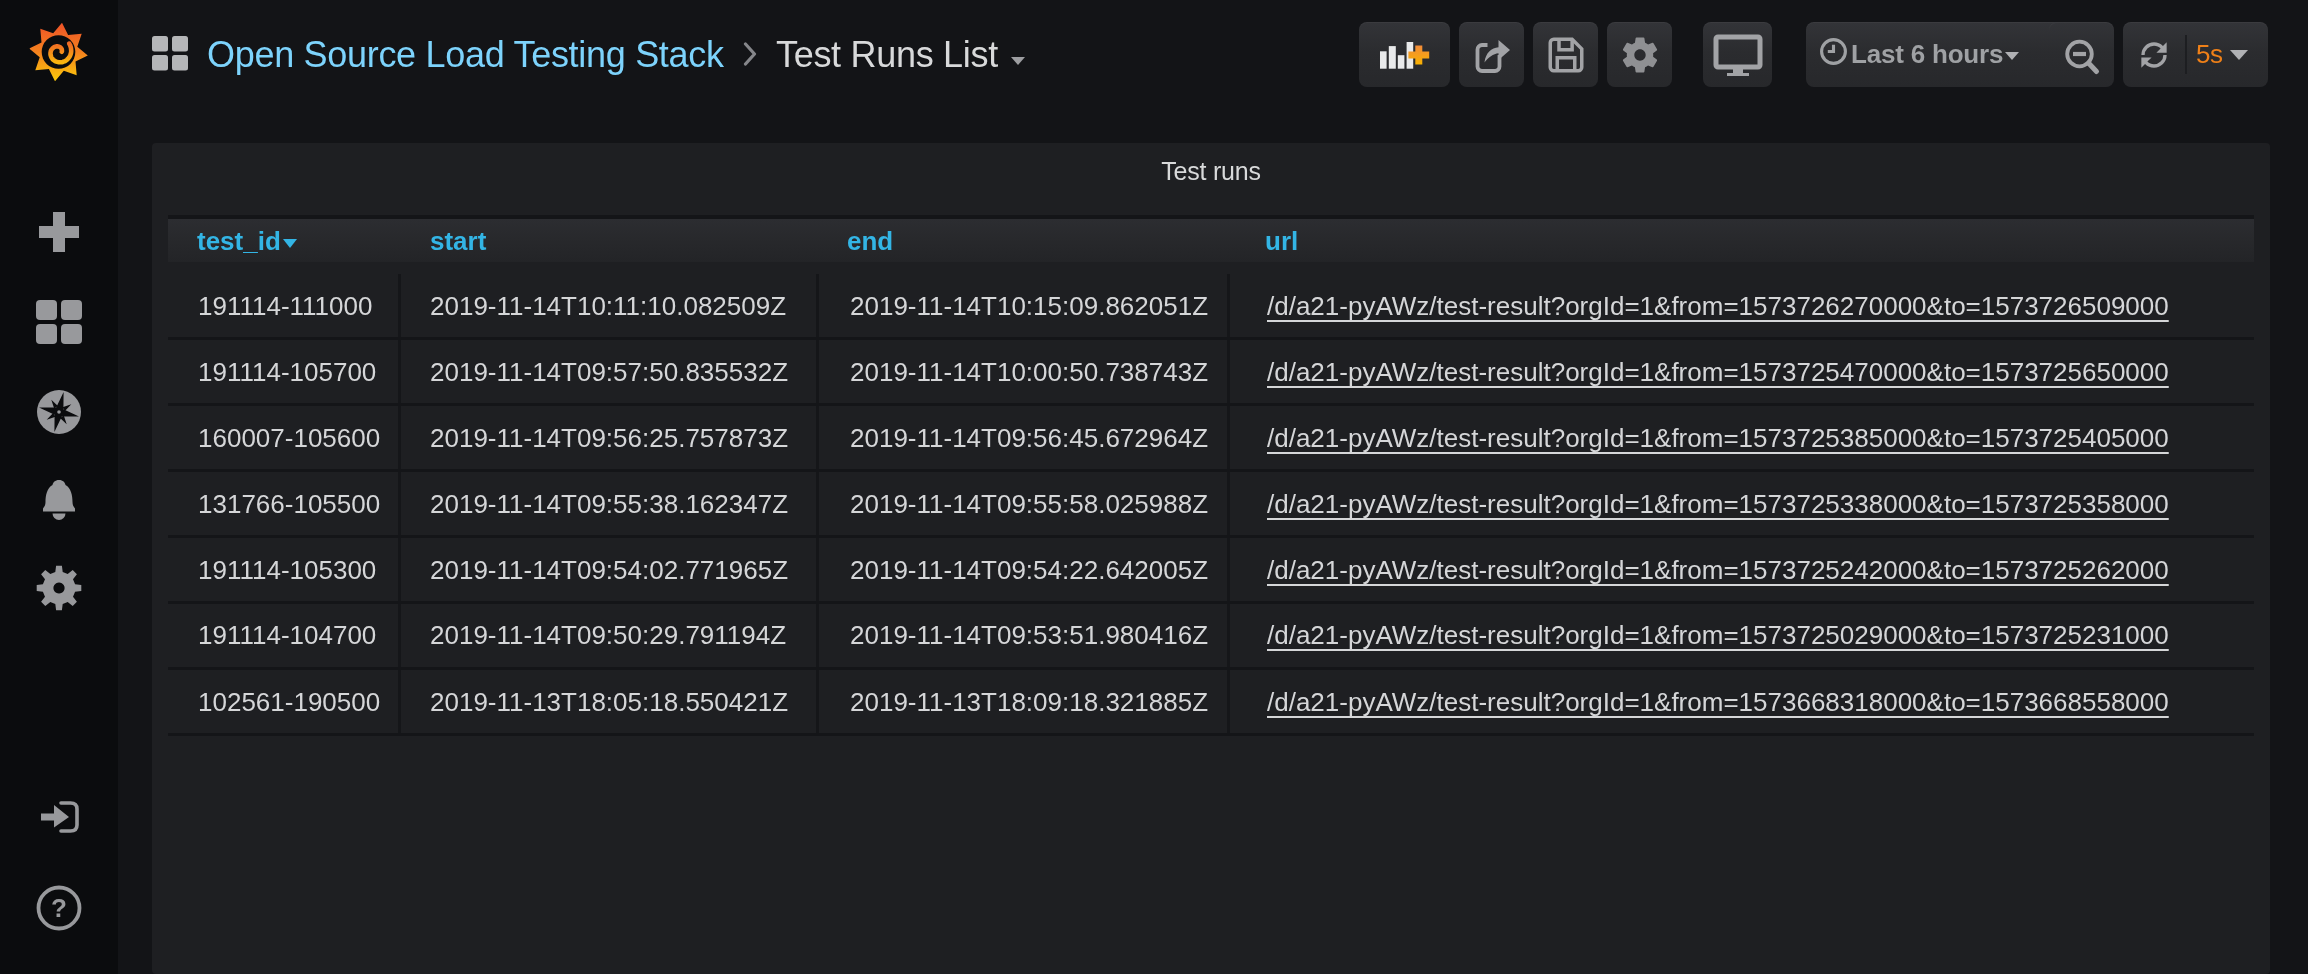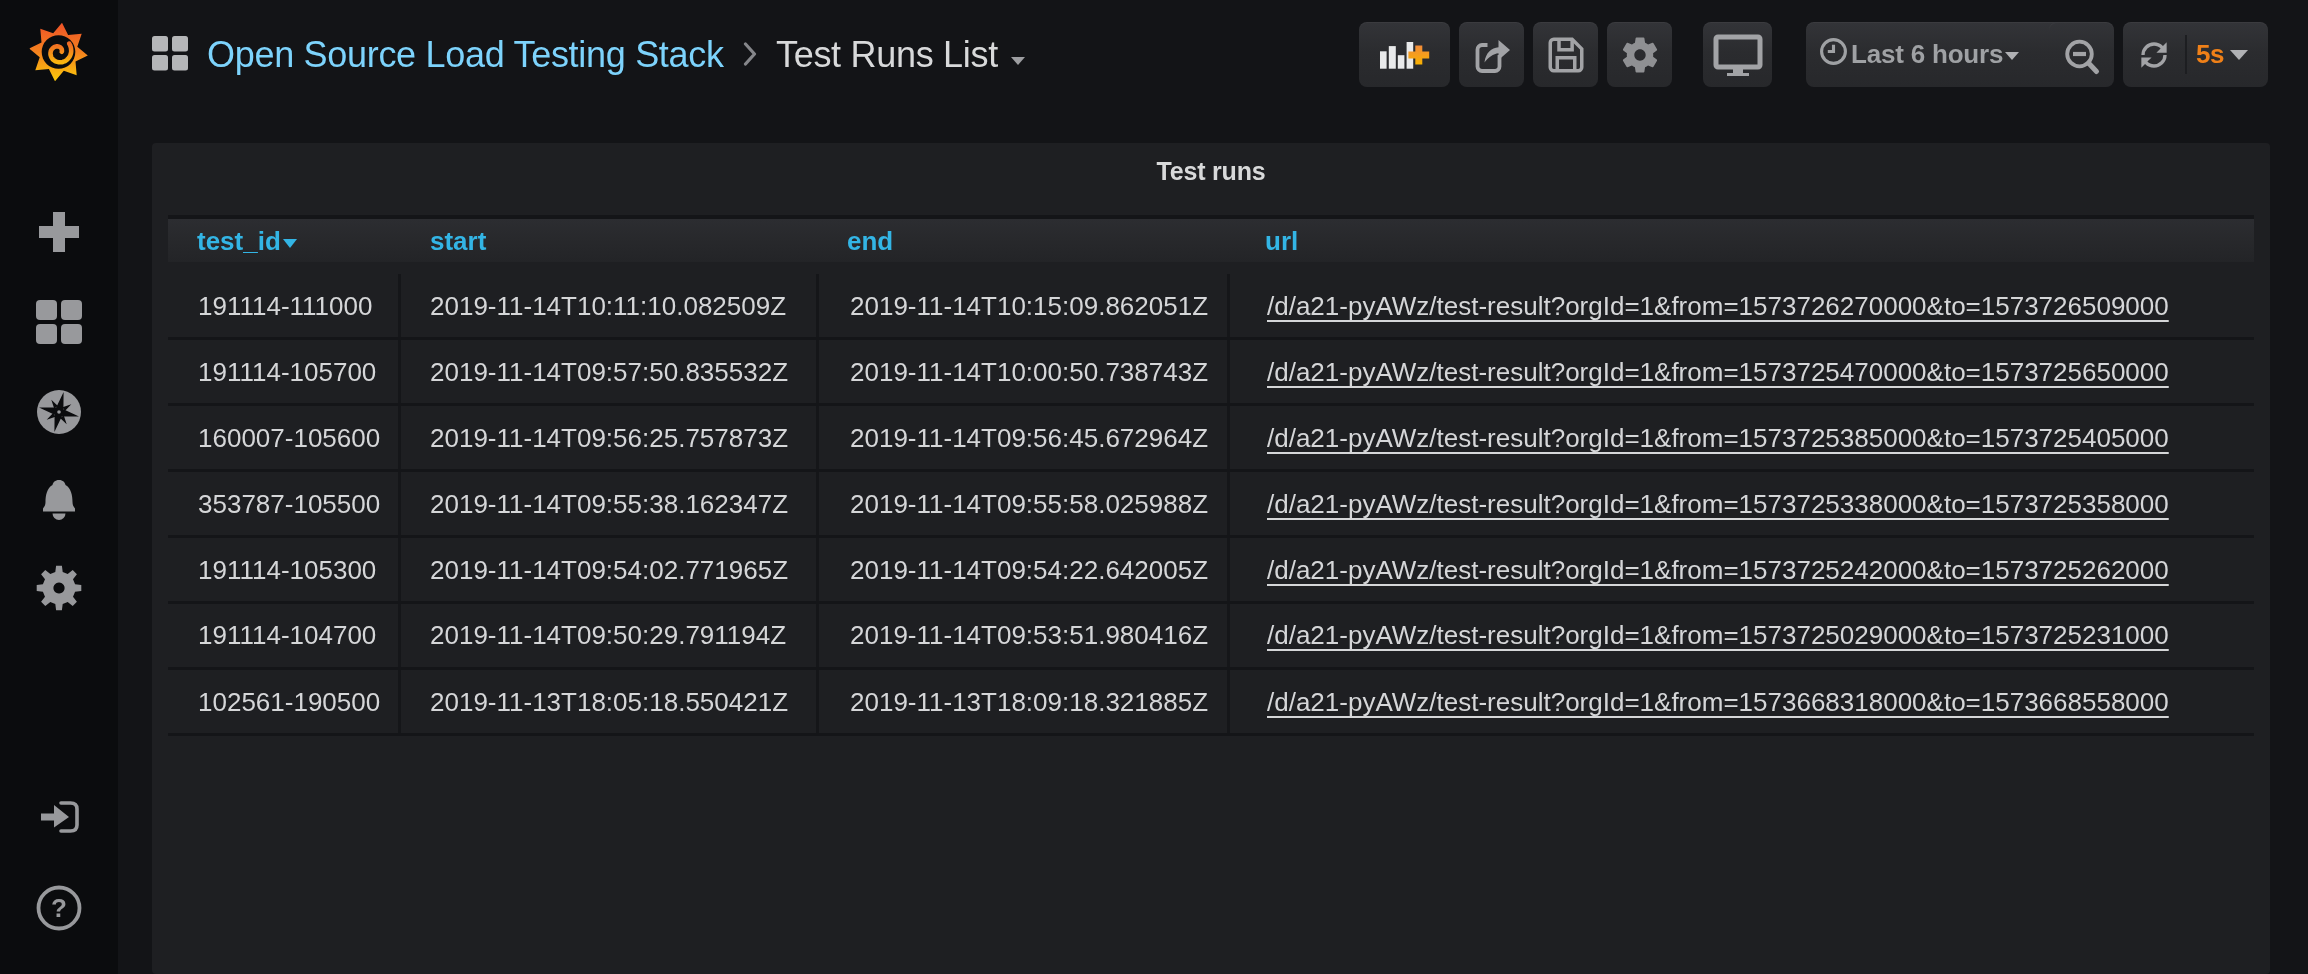--- a/index.html
+++ b/index.html
@@ -13,21 +13,21 @@
 #bc2 { position:absolute; left:776px; top:35px; height:40px; line-height:40px; font-size:36px; letter-spacing:-0.3px; color:#d8d9da; font-weight:500;}
 #bc-caret { position:absolute; left:1011px; top:57px; width:0; height:0; border-left:7px solid transparent; border-right:7px solid transparent; border-top:8px solid #9d9ea1; }
 .btn { position:absolute; top:22px; height:65px; border-radius:8px;
   background:linear-gradient(180deg,#333438 0%,#2b2c2f 45%,#27282b 100%);
   box-shadow: inset 0 1px 0 rgba(255,255,255,0.04); }
 .btn svg { position:absolute; left:50%; top:50%; transform:translate(-50%,-50%); }
 #tbtn-text { position:absolute; left:45px; top:0; height:65px; line-height:64px; font-size:26px; font-weight:bold; letter-spacing:-0.2px; color:#9fa1a4; }
 .caret { position:absolute; width:0; height:0; border-left:9px solid transparent; border-right:9px solid transparent; border-top:10px solid #b0b1b4; }
 
 #panel { position:absolute; left:152px; top:143px; width:2118px; height:831px; background:#1e1f22; border-radius:4px; }
-#ptitle { position:absolute; left:0; top:14px; width:2118px; text-align:center; font-size:25px; font-weight:bold; letter-spacing:-0.2px; color:#d8d9da; }
+#ptitle { position:absolute; left:0; top:14px; width:2118px; text-align:center; font-size:25px; font-weight:normal; letter-spacing:-0.2px; color:#d8d9da; }
 
 #topline { position:absolute; left:16px; top:72px; width:2086px; height:4px; background:#141518; }
 #thead { position:absolute; left:16px; top:76px; width:2086px; height:43px;
   background:linear-gradient(180deg,#2c2d31 0%,#27282b 55%,#232427 100%);
   font-size:26px; font-weight:bold; color:#33b5e5; }
 #thead span { position:absolute; top:0; height:43px; line-height:44px;text-align:right; }
 #sortarrow { position:absolute; left:115px; top:20px; width:0; height:0; border-left:7px solid transparent; border-right:7px solid transparent; border-top:9px solid #33b5e5; }
 .trow { position:absolute; left:16px; width:2086px; height:66px; line-height:64px; font-size:26px; color:#d5d6d8; }
 .trow span { position:absolute; top:0; height:66px; }
 .c1 { left:30px; } .c2 { left:262px; } .c3 { left:682px; } .c4 { left:1099px; }
@@ -166,21 +166,21 @@
     <path d="M13 21 h13" stroke="#a2a3a6" stroke-width="4.2"></path>
     <path d="M28.5 30 L36.5 38.5" stroke="#a2a3a6" stroke-width="5" stroke-linecap="round"></path>
   </svg>
 </div>
 <div class="btn" style="left:2123px;width:145px">
   <svg style="left:12px;top:50%;transform:translate(0,-50%)" width="38" height="38" viewBox="0 0 24 24">
     <path d="M17.65 6.35A7.95 7.95 0 0 0 12 4a8 8 0 0 0-8 8h2.1a5.9 5.9 0 0 1 5.9-5.9c1.63 0 3.1.67 4.17 1.73L13.5 10.5 H20 V4z" fill="#a2a3a6"></path>
     <path d="M6.35 17.65A7.95 7.95 0 0 0 12 20a8 8 0 0 0 8-8h-2.1a5.9 5.9 0 0 1-5.9 5.9c-1.63 0-3.1-.67-4.17-1.73l2.67-2.67H4V20z" fill="#a2a3a6"></path>
   </svg>
   <div style="position:absolute;left:62px;top:13px;width:2px;height:39px;background:#1d1e21"></div>
-  <div style="position:absolute;left:73px;top:0;height:65px;line-height:64px;font-size:26px;font-weight:bold;color:#ef8018;letter-spacing:-0.5px">5s</div>
+  <div style="position:absolute;left:73px;top:0;height:65px;line-height:64px;font-size:26px;font-weight:normal;color:#ef8018;letter-spacing:-0.5px">5s</div>
   <div class="caret" style="left:107px;top:28px"></div>
 </div>
 
 <div id="panel">
   <div id="ptitle">Test runs</div>
   <div id="topline"></div>
   <div id="thead">
     <span style="left:29px">test_id</span>
     <span style="left:262px">start</span>
     <span style="left:679px">end</span>
@@ -205,21 +205,21 @@
     </div>
 <div class="sep" style="top:260px"></div>
 <div class="trow" style="top:263px">
       <span class="c1">160007-105600</span>
       <span class="c2">2019-11-14T09:56:25.757873Z</span>
       <span class="c3">2019-11-14T09:56:45.672964Z</span>
       <span class="c4"><u>/d/a21-pyAWz/test-result?orgId=1&amp;from=1573725385000&amp;to=1573725405000</u></span>
     </div>
 <div class="sep" style="top:326px"></div>
 <div class="trow" style="top:329px">
-      <span class="c1">353787-105500</span>
+      <span class="c1">131766-105500</span>
       <span class="c2">2019-11-14T09:55:38.162347Z</span>
       <span class="c3">2019-11-14T09:55:58.025988Z</span>
       <span class="c4"><u>/d/a21-pyAWz/test-result?orgId=1&amp;from=1573725338000&amp;to=1573725358000</u></span>
     </div>
 <div class="sep" style="top:392px"></div>
 <div class="trow" style="top:395px">
       <span class="c1">191114-105300</span>
       <span class="c2">2019-11-14T09:54:02.771965Z</span>
       <span class="c3">2019-11-14T09:54:22.642005Z</span>
       <span class="c4"><u>/d/a21-pyAWz/test-result?orgId=1&amp;from=1573725242000&amp;to=1573725262000</u></span>

